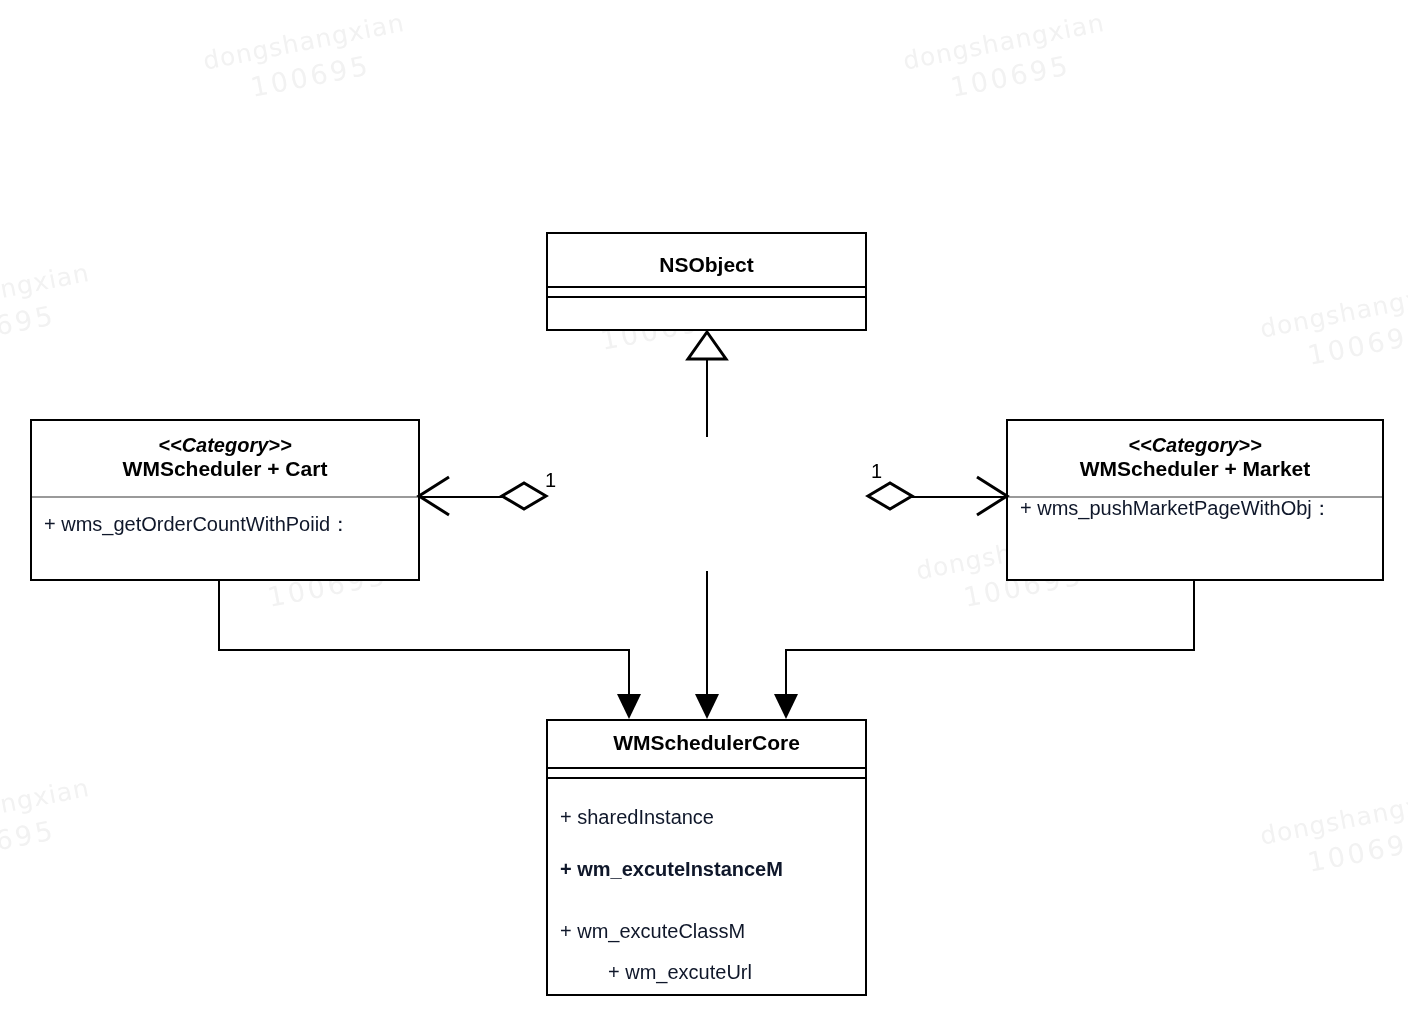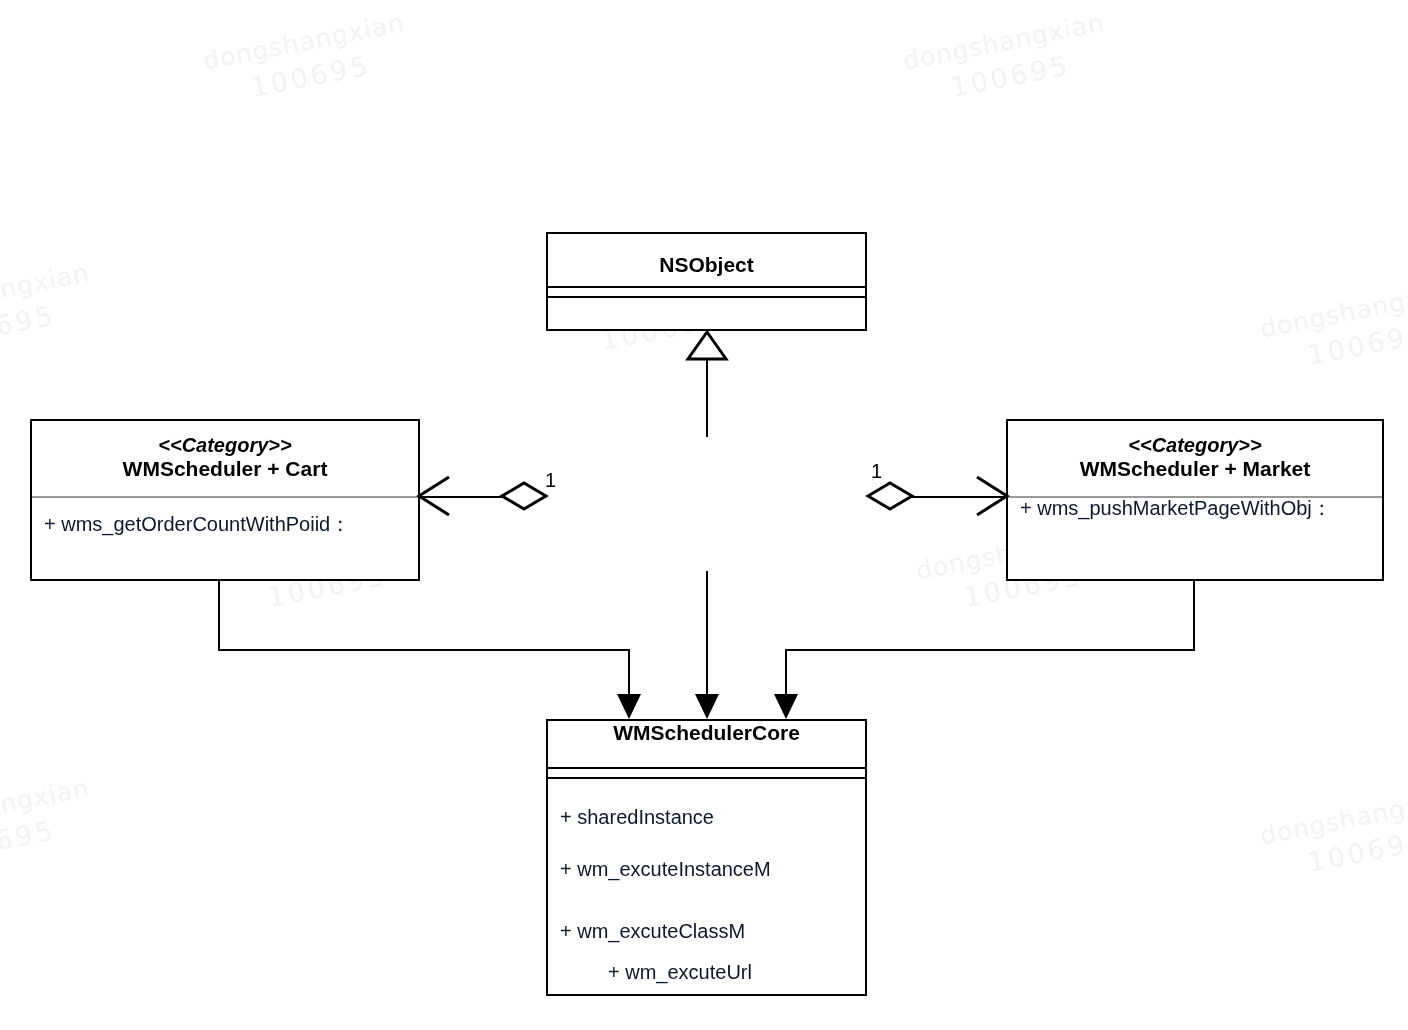--- a/index.html
+++ b/index.html
@@ -189,24 +189,24 @@
   <div class="uml-box" style="left:1006px; top:419px; width:378px; height:162px;">
     <div class="uml-title" style="padding-top:12px;">
       <span class="uml-stereotype italic">&lt;&lt;Category&gt;&gt;</span>
       <span>WMScheduler + Market</span>
     </div>
     <div class="sep-gray" style="top:75px;"></div>
     <div class="uml-member" style="top:74px;">+ wms_pushMarketPageWithObj：</div>
   </div>
 
   <div class="uml-box" style="left:546px; top:719px; width:321px; height:277px;">
-    <div class="uml-title" style="padding-top:0;">
+    <div class="uml-title" style="padding-top:10px;">
       <span>WMSchedulerCore</span>
     </div>
     <div class="sep-thin" style="top:46px;"></div>
     <div class="sep-thin" style="top:56px;"></div>
     <div class="uml-member" style="top:85px;">+ sharedInstance</div>
-    <div class="uml-member" style="top:137px;">+ wm_excuteInstanceM</div>
+    <div class="uml-member" style="top:137px;font-weight:bold;">+ wm_excuteInstanceM</div>
     <div class="uml-member" style="top:199px;">+ wm_excuteClassM</div>
     <div class="uml-member" style="top:240px;margin-left:48px;">+ wm_excuteUrl</div>
   </div>
 
 </div>
 
 </body></html>

